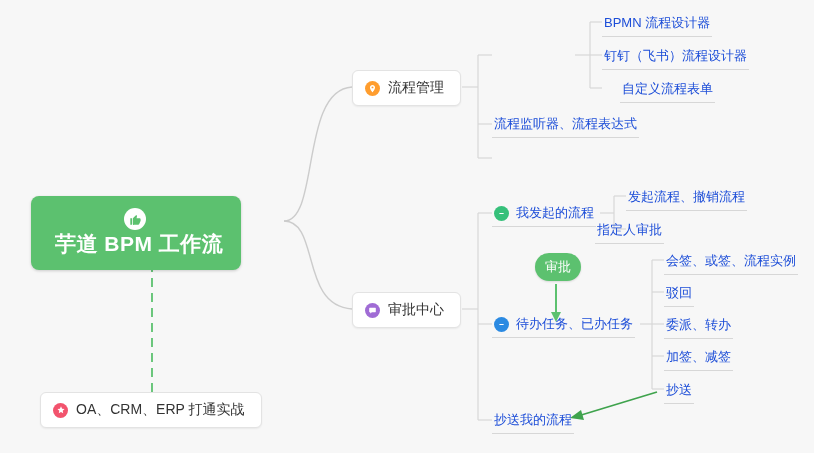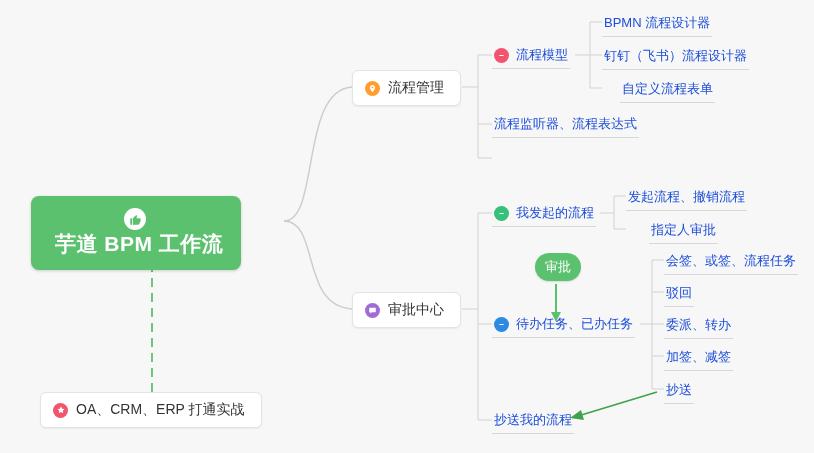--- a/index.html
+++ b/index.html
@@ -161,28 +161,20 @@
 
   <div class="node card" style="left:352px; top:70px;">
     <span class="ic" style="background:#ff9d2e;">
       <svg width="9" height="9" viewBox="0 0 12 12">
           <path fill="#ffffff" d="M6 1.2c-1.9 0-3.4 1.5-3.4 3.3C2.6 7.1 6 11 6 11s3.4-3.9 3.4-6.5C9.4 2.7 7.9 1.2 6 1.2zm0 4.6a1.3 1.3 0 1 1 0-2.6 1.3 1.3 0 0 1 0 2.6z"></path>
         </svg>
     </span>
     <span class="label">流程管理</span>
   </div>
 
-  <div class="node leaf" style="left:492px; top:43px;">
-    <span class="ic" style="background:#f2536d;">
-      <svg width="9" height="9" viewBox="0 0 12 12">
-          <rect x="3" y="5.3" width="6" height="1.4" rx="0.7" fill="#ffffff"></rect>
-        </svg>
-    </span>
-    <span class="label">流程模型</span>
-  </div>
 
   <div class="node leaf noicon" style="left:602px; top:11px;">
     <span class="label">BPMN 流程设计器</span>
   </div>
   <div class="node leaf noicon" style="left:602px; top:44px;justify-content:flex-end;">
     <span class="label">钉钉（飞书）流程设计器</span>
   </div>
   <div class="node leaf noicon" style="left:620px; top:77px;">
     <span class="label">自定义流程表单</span>
   </div>
@@ -205,35 +197,35 @@
       <svg width="9" height="9" viewBox="0 0 12 12">
           <rect x="3" y="5.3" width="6" height="1.4" rx="0.7" fill="#ffffff"></rect>
         </svg>
     </span>
     <span class="label">我发起的流程</span>
   </div>
 
   <div class="node leaf noicon" style="left:626px; top:185px;">
     <span class="label">发起流程、撤销流程</span>
   </div>
-  <div class="node leaf noicon" style="left:649px; top:218px;">
+  <div class="node leaf noicon" style="left:595px; top:218px;">
     <span class="label">指定人审批</span>
   </div>
 
   <div class="node leaf" style="left:492px; top:312px;">
     <span class="ic" style="background:#2b8ae2;">
       <svg width="9" height="9" viewBox="0 0 12 12">
           <rect x="3" y="5.3" width="6" height="1.4" rx="0.7" fill="#ffffff"></rect>
         </svg>
     </span>
     <span class="label">待办任务、已办任务</span>
   </div>
 
   <div class="node leaf noicon" style="left:664px; top:249px;">
-    <span class="label">会签、或签、流程任务</span>
+    <span class="label">会签、或签、流程实例</span>
   </div>
   <div class="node leaf noicon" style="left:664px; top:281px;">
     <span class="label">驳回</span>
   </div>
   <div class="node leaf noicon" style="left:664px; top:313px;">
     <span class="label">委派、转办</span>
   </div>
   <div class="node leaf noicon" style="left:664px; top:345px;">
     <span class="label">加签、减签</span>
   </div>

